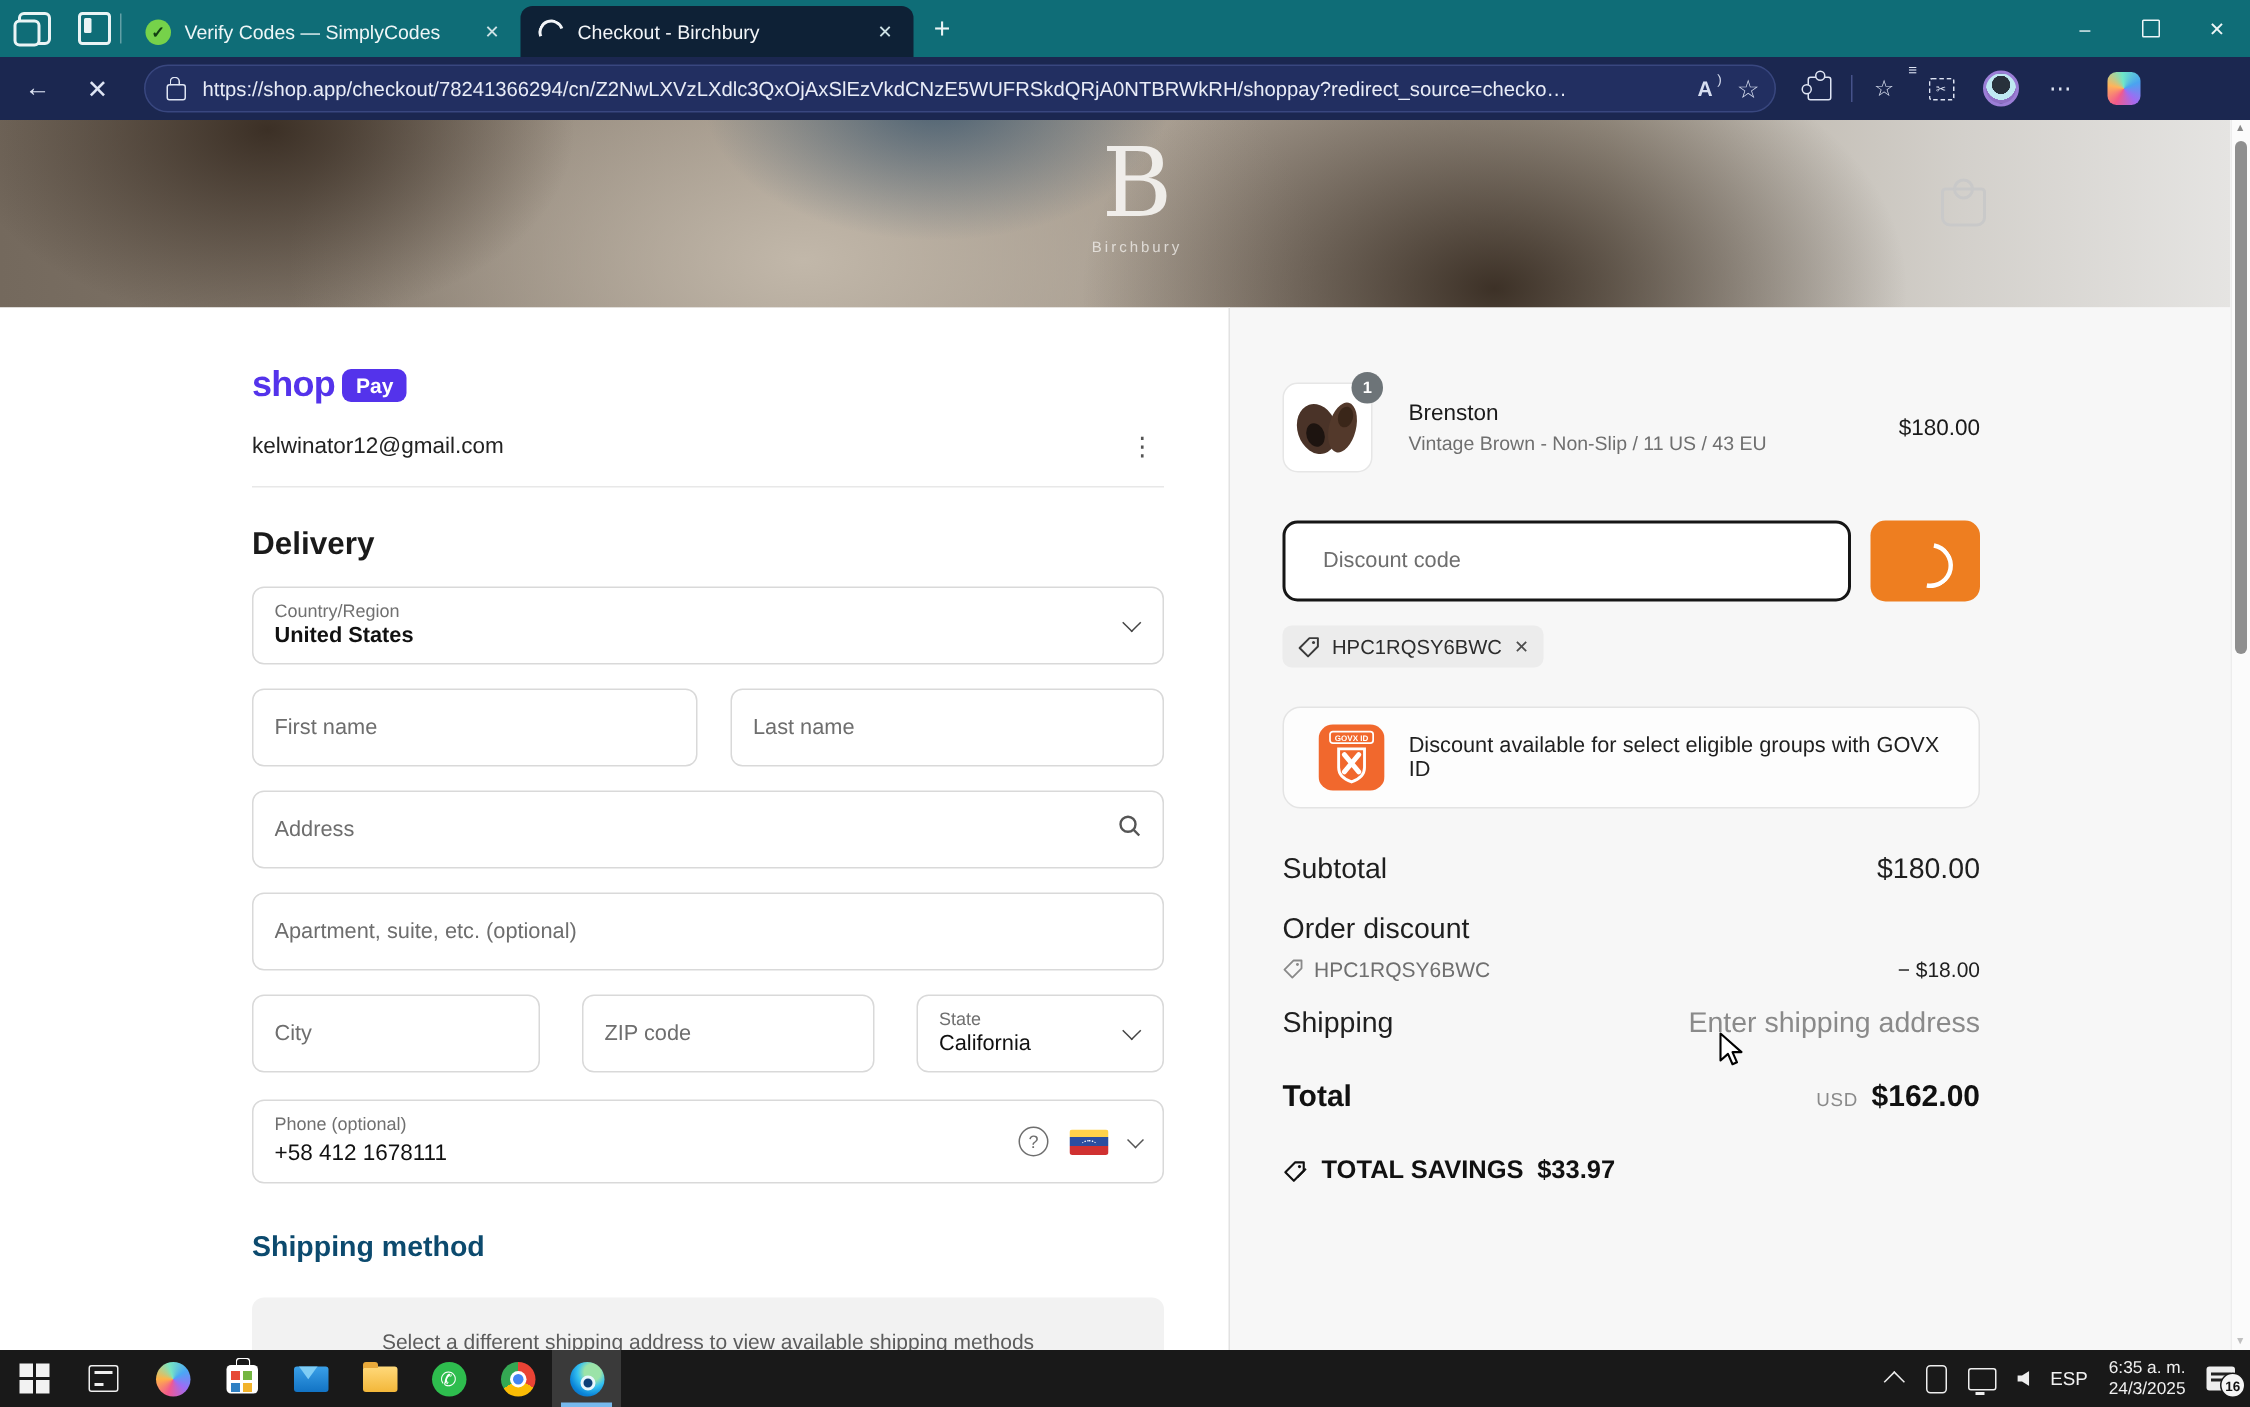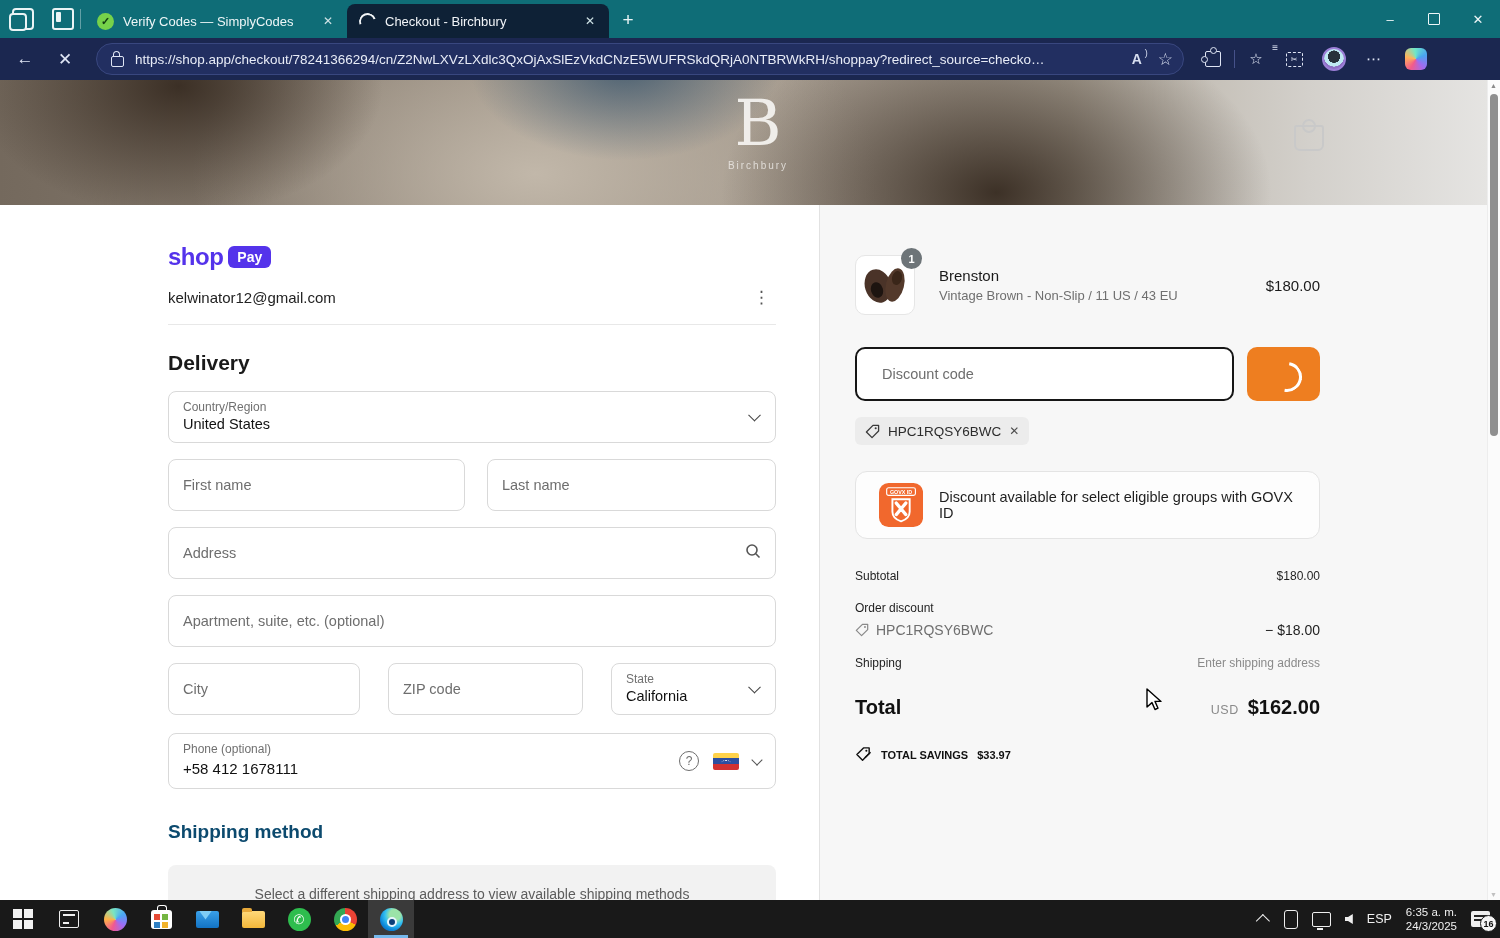--- a/index.html
+++ b/index.html
@@ -79,21 +79,21 @@
   .email-row{display:flex;align-items:center;justify-content:space-between;margin-top:16px;}
   .email{font-size:15px;color:#222;}
   .kebab{font-size:17px;color:#555;cursor:pointer;padding:0 6px;}
   .hr{height:1px;background:#e8e8e8;margin-top:16px;}
   .h-delivery{font-size:21px;font-weight:bold;color:#1a1a1a;margin-top:26px;}
   .field{position:relative;border:1px solid #d9d9d9;border-radius:8px;background:#fff;box-sizing:border-box;}
   .field input{width:100%;height:100%;border:none;outline:none;background:transparent;font-size:14.5px;color:#333;
                padding:0 14px;box-sizing:border-box;border-radius:8px;font-family:"Liberation Sans",sans-serif;}
   .field input::placeholder{color:#6e6e6e;}
   .f-label{position:absolute;left:14px;top:8px;font-size:12px;color:#707070;}
-  .f-value{position:absolute;left:14px;top:24px;font-size:14.5px;color:#111;font-weight:400;}
+  .f-value{position:absolute;left:14px;top:24px;font-size:14.5px;color:#111;font-weight:700;}
   .chev{position:absolute;right:16px;top:50%;width:8px;height:8px;border-right:1.6px solid #444;border-bottom:1.6px solid #444;transform:translateY(-70%) rotate(45deg);}
   .row{display:flex;gap:22px;margin-top:16px;}
   .search-ic{position:absolute;right:14px;top:50%;transform:translateY(-50%);}
   .h52{height:52px;}
   .h56{height:56px;}
   .mt16{margin-top:16px;}
   .phone-val{position:absolute;left:14px;top:26px;font-size:15px;color:#111;}
   .phone-right{position:absolute;right:14px;top:50%;transform:translateY(-50%);display:flex;align-items:center;gap:14px;}
   .qmark{width:18px;height:18px;border:1.4px solid #6e6e6e;border-radius:50%;color:#6e6e6e;font-size:12px;display:flex;align-items:center;justify-content:center;}
   .flag{width:26px;height:17px;border-radius:2px;overflow:hidden;display:flex;flex-direction:column;}
@@ -128,31 +128,31 @@
            border:3.5px solid #fff;border-top-color:transparent;border-left-color:transparent;transform:rotate(-35deg);
            animation:spin 1s linear infinite;}
   @keyframes spin{to{transform:rotate(325deg);}}
   .chip{display:inline-flex;align-items:center;gap:8px;margin-top:16px;background:#ececec;border-radius:6px;
         height:28px;padding:0 10px;font-size:13.5px;color:#2c2c2c;}
   .chip-x{color:#4d4d4d;font-size:12px;cursor:pointer;}
   .govx{margin-top:26px;height:68px;background:#fdfdfd;border:1px solid #e4e4e4;border-radius:12px;
         display:flex;align-items:center;padding:0 23px;box-sizing:border-box;gap:16px;}
   .govx-text{font-size:14.5px;color:#1f1f1f;}
   .sum{margin-top:30px;}
-  .srow{display:flex;align-items:baseline;justify-content:space-between;font-size:12px;color:#1f1f1f;}
+  .srow{display:flex;align-items:baseline;justify-content:space-between;font-size:19px;color:#1f1f1f;}
   .srow .gray{color:#8a8a8a;}
   .code-row{display:flex;align-items:center;justify-content:space-between;margin-top:7px;font-size:14px;color:#6f6f6f;}
   .code-left{display:flex;align-items:center;gap:7px;}
   .mt18{margin-top:18px;text-align:center;}
   .total-row{display:flex;align-items:baseline;justify-content:space-between;margin-top:26px;}
   .total-label{font-size:20px;font-weight:bold;color:#111;}
   .total-right{display:flex;align-items:baseline;gap:9px;}
   .usd{font-size:12.5px;color:#8a8a8a;letter-spacing:.5px;}
   .total-value{font-size:20px;font-weight:bold;color:#111;}
-  .savings-row{display:flex;align-items:center;gap:9px;margin-top:27px;font-size:11px;font-weight:bold;color:#111;}
+  .savings-row{display:flex;align-items:flex-end;gap:9px;margin-top:27px;font-size:17px;font-weight:bold;color:#111;}
 
   
   .scrollbar{position:absolute;right:0;top:0;width:13px;height:820px;background:#fbfbfb;border-left:1px solid #ededed;box-sizing:border-box;}
   .sb-up{position:absolute;top:2px;left:2px;font-size:7px;color:#8a8a8a;}
   .sb-down{position:absolute;bottom:2px;left:2px;font-size:7px;color:#c0c0c0;}
   .sb-thumb{position:absolute;left:2px;top:14px;width:8px;height:342px;background:#8f8f8f;border-radius:4px;}
 
   
   .taskbar{position:absolute;left:0;top:900px;width:1500px;height:38px;background:#191919;display:flex;align-items:center;color:#eee;}
   .tk{width:46px;height:38px;display:flex;align-items:center;justify-content:center;cursor:pointer;flex:none;position:relative;}

